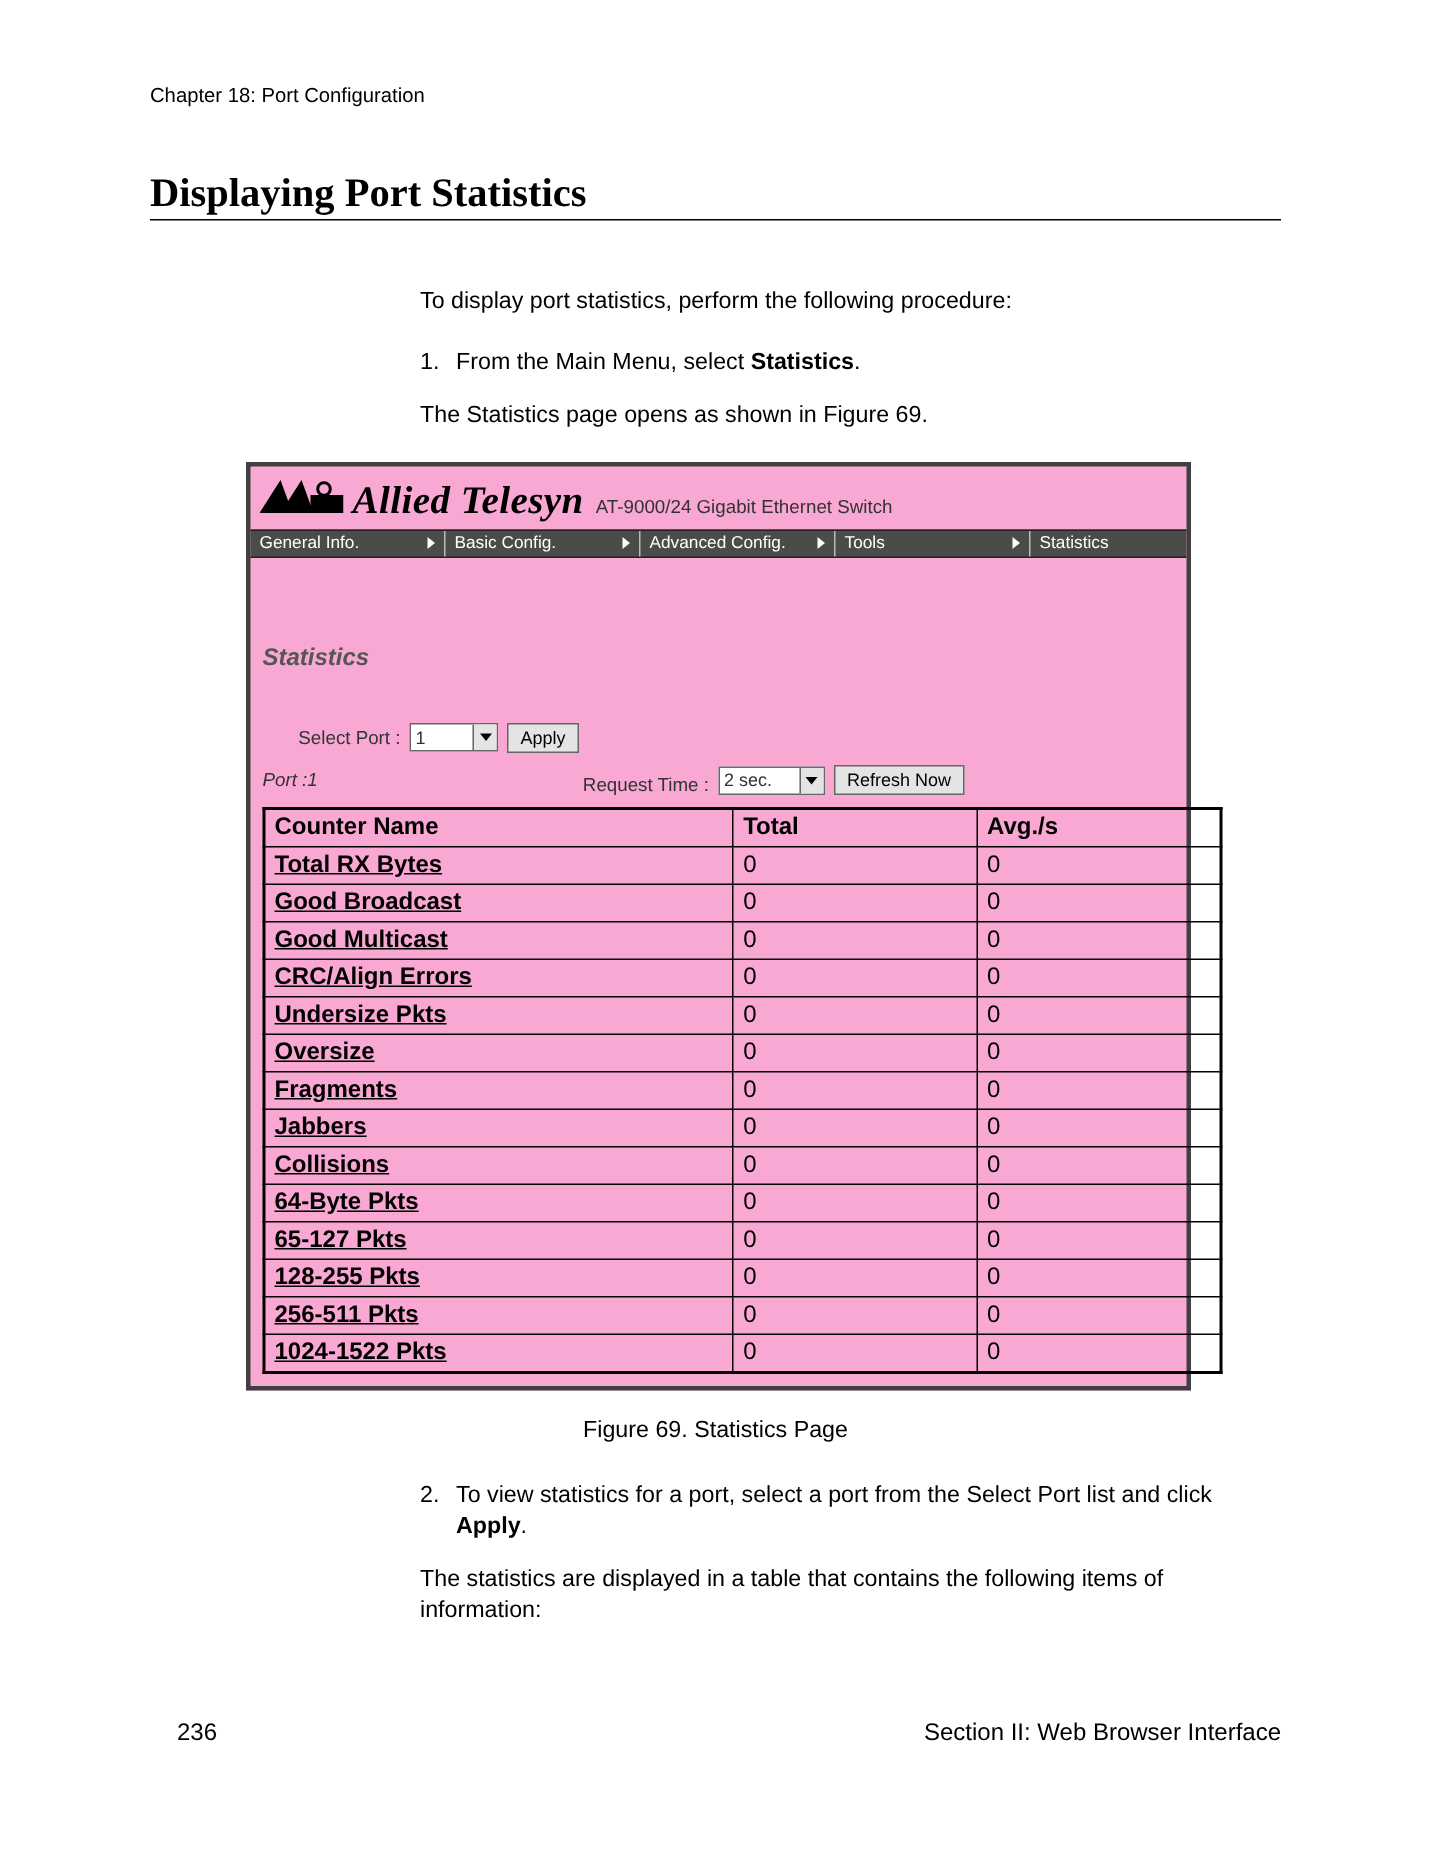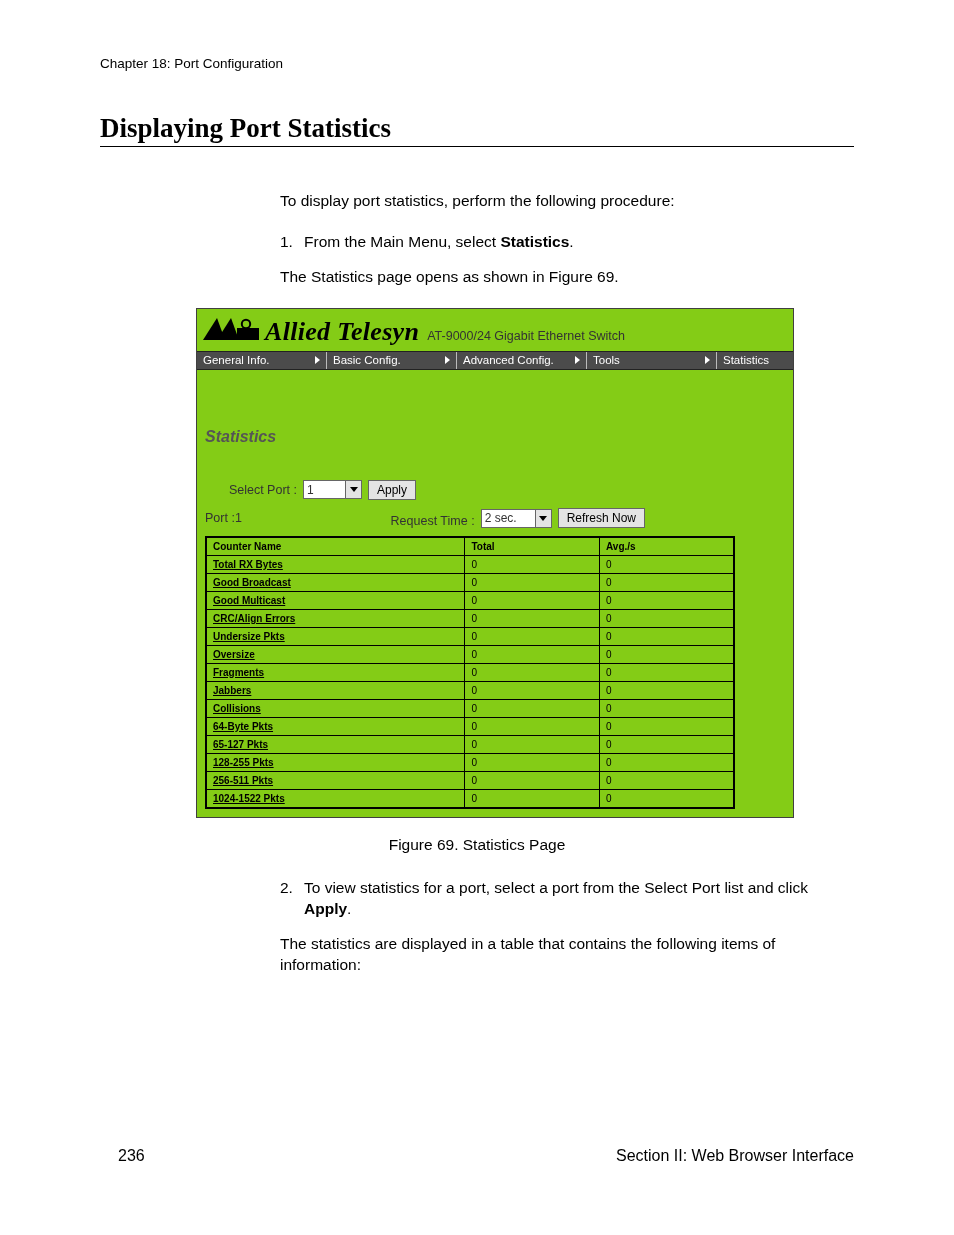--- a/index.html
+++ b/index.html
@@ -36,23 +36,23 @@
     line-height: 1.35;
   }
   .body-block p { margin: 0 0 20px 0; }
   .step-row { display: flex; margin-bottom: 14px; }
   .step-num { width: 24px; flex: 0 0 24px; }
   .step-txt { flex: 1; }
   .indent { margin-left: 24px; margin-bottom: 20px; }
 
   
   .figure-frame {
-    margin: 10px 60px 18px 96px;
-    border: 1px solid #404040;
-    background: #84cc16;
+    margin: 10px 60px 18px 64px;
+    border: 3px solid #404040;
+    background: #f9a8d4;
     padding: 0;
   }
   .at-header {
     padding: 8px 6px 4px 6px;
     display: flex;
     align-items: baseline;
     gap: 6px;
   }
   .at-logo {
     display: inline-flex;
@@ -157,29 +157,29 @@
     background: #e4e4e4;
     padding: 0 8px;
     height: 18px;
     font-size: 12px;
     color: #000;
     display: inline-flex;
     align-items: center;
   }
 
   .second-row { display:flex; align-items:center; margin-bottom: 8px; }
-  .second-row .col-left { display:flex; align-items:center; }
+  .second-row .col-left { display:flex; align-items:center;font-style:italic; }
   .second-row .spacer { flex:1; }
   .second-row .col-right { display:flex; align-items:flex-end; gap:6px; }
 
   
   table.stats {
-    width: 530px;
+    width: 640px;
     border-collapse: collapse;
-    font-size: 10px;
+    font-size: 16px;
     color: #000;
     border: 2px solid #000;
   }
   table.stats th, table.stats td {
     border: 1px solid #000;
     padding: 3px 6px;
     text-align: left;
     font-weight: normal;
   }
   table.stats th { font-weight: bold; }

